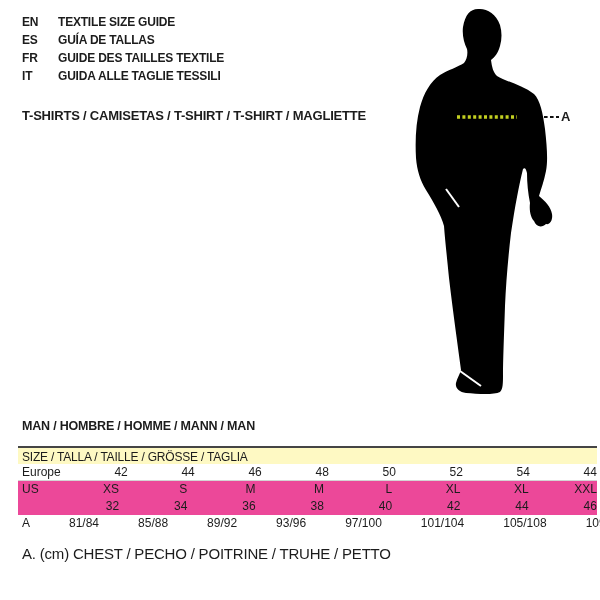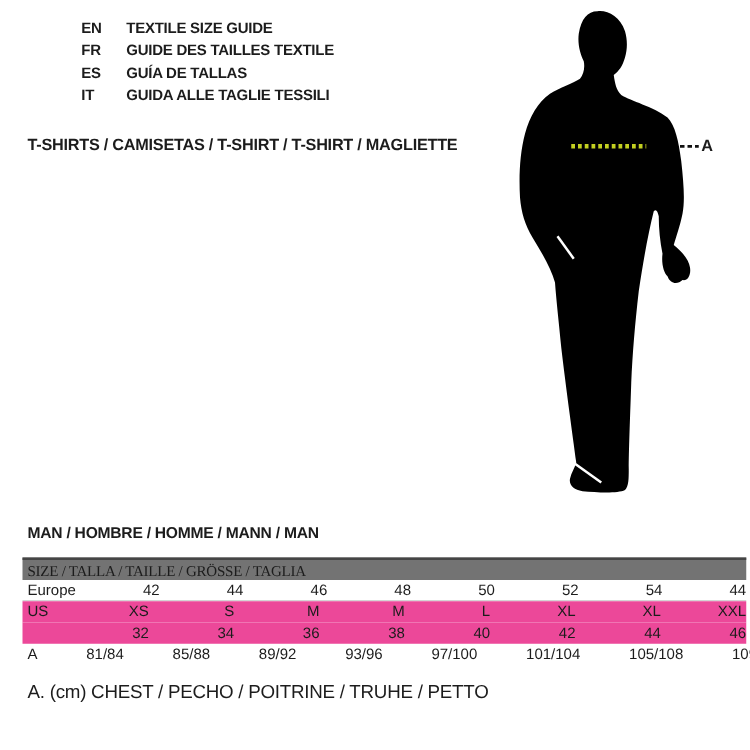--- a/index.html
+++ b/index.html
@@ -3,61 +3,61 @@
 <meta charset="utf-8">
 <style>
   html,body{margin:0;padding:0;background:#ffffff;}
   .canvas{
     position:relative;width:600px;height:600px;background:#ffffff;overflow:hidden;
     font-family:"Liberation Sans","DejaVu Sans",sans-serif;color:#1c1c1c;
   }
   
   .lang-block{position:absolute;left:22px;top:13px;}
   .lang-row{display:flex;height:18px;line-height:18px;}
-  .lang-code{width:36px;font-size:12px;font-weight:700;letter-spacing:-0.2px;margin-left:43px;}
+  .lang-code{width:36px;font-size:12px;font-weight:700;letter-spacing:-0.2px;}
   .lang-label{font-size:12px;font-weight:700;letter-spacing:-0.2px;white-space:nowrap;}
   
   .cat-block{position:absolute;left:22px;top:106px;}
   .cat-line{font-size:13px;font-weight:700;letter-spacing:-0.2px;line-height:19px;white-space:nowrap;}
   
   .figure-svg{position:absolute;left:390px;top:0;width:210px;height:400px;}
   .measure-a{position:absolute;left:561px;top:109px;font-size:13px;font-weight:700;}
   
   .man-heading{position:absolute;left:22px;top:417px;font-size:12.5px;font-weight:700;letter-spacing:-0.2px;line-height:18px;white-space:nowrap;}
   
   .size-table{position:absolute;left:18px;top:446px;width:579px;}
   .thead{
-    height:18px;line-height:18px;background:#737373;border-top:2px solid #454545;
-    font-size:12px;padding-left:4px;letter-spacing:-0.2px;box-sizing:border-box;font-family:Liberation Serif, serif;
+    height:18px;line-height:18px;background:#fef9c3;border-top:2px solid #454545;
+    font-size:12px;padding-left:4px;letter-spacing:-0.2px;box-sizing:border-box;
   }
   .trow{display:flex;height:17px;line-height:17px;font-size:12px;gap:39px;}
   .trow.shaded{background:#ec4899;}
   .trow.first{border-bottom:1px solid #d4d4d4;box-sizing:border-box;}
   .tlabel{width:67px;padding-left:4px;box-sizing:border-box;}
   .tcell{width:64px;text-align:right;}
   
   .footnote{position:absolute;left:22px;top:545px;font-size:15px;font-weight:400;letter-spacing:-0.2px;line-height:18px;white-space:nowrap;}
 </style>
 </head>
 <body>
 
 <div class="canvas">
 
   <div class="lang-block">
     <div class="lang-row">
       <span class="lang-code">EN</span>
       <span class="lang-label">TEXTILE SIZE GUIDE</span>
     </div>
     <div class="lang-row">
+      <span class="lang-code">ES</span>
+      <span class="lang-label">GUÍA DE TALLAS</span>
+    </div>
+    <div class="lang-row">
       <span class="lang-code">FR</span>
       <span class="lang-label">GUIDE DES TAILLES TEXTILE</span>
-    </div>
-    <div class="lang-row">
-      <span class="lang-code">ES</span>
-      <span class="lang-label">GUÍA DE TALLAS</span>
     </div>
     <div class="lang-row">
       <span class="lang-code">IT</span>
       <span class="lang-label">GUIDA ALLE TAGLIE TESSILI</span>
     </div>
   </div>
 
   <div class="cat-block">
     <div class="cat-line">T-SHIRTS / CAMISETAS / T-SHIRT / T-SHIRT / MAGLIETTE</div>
   </div>

